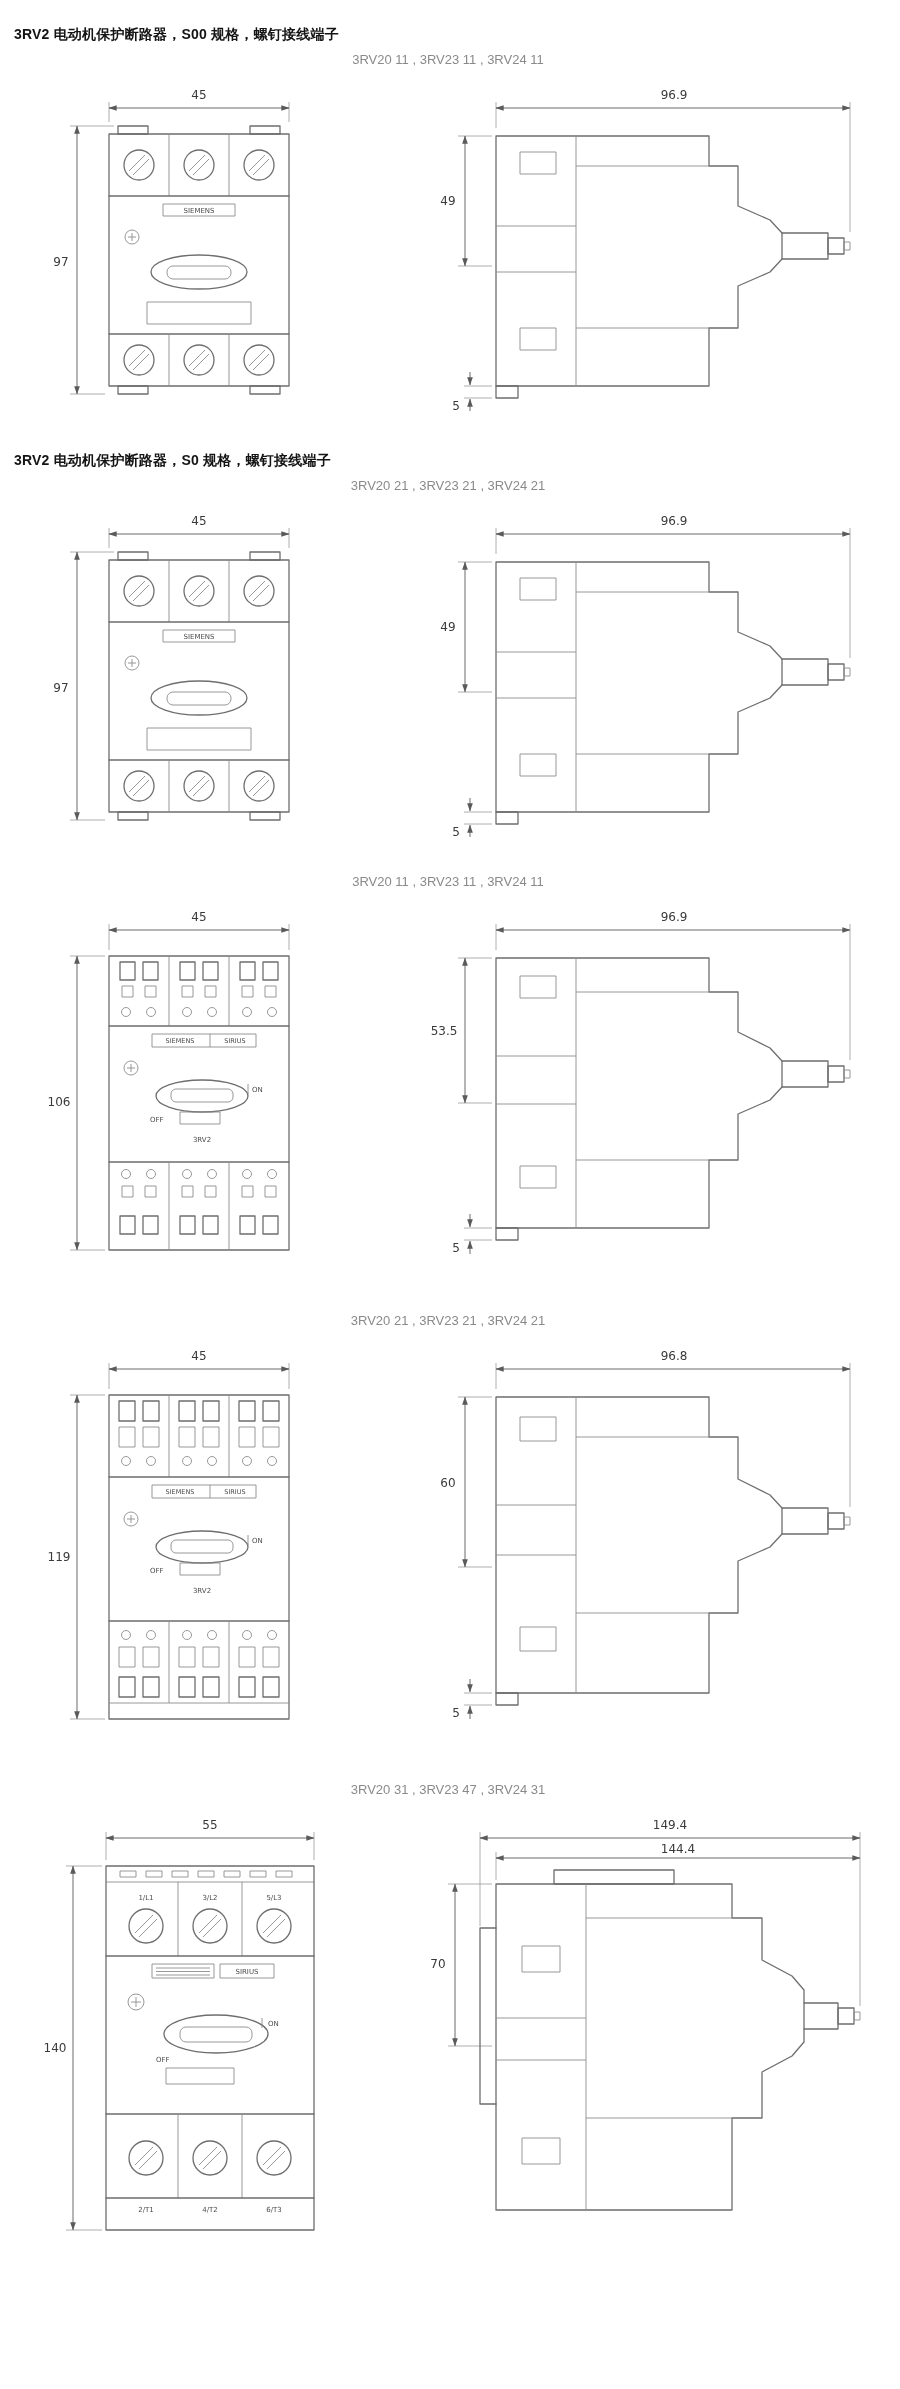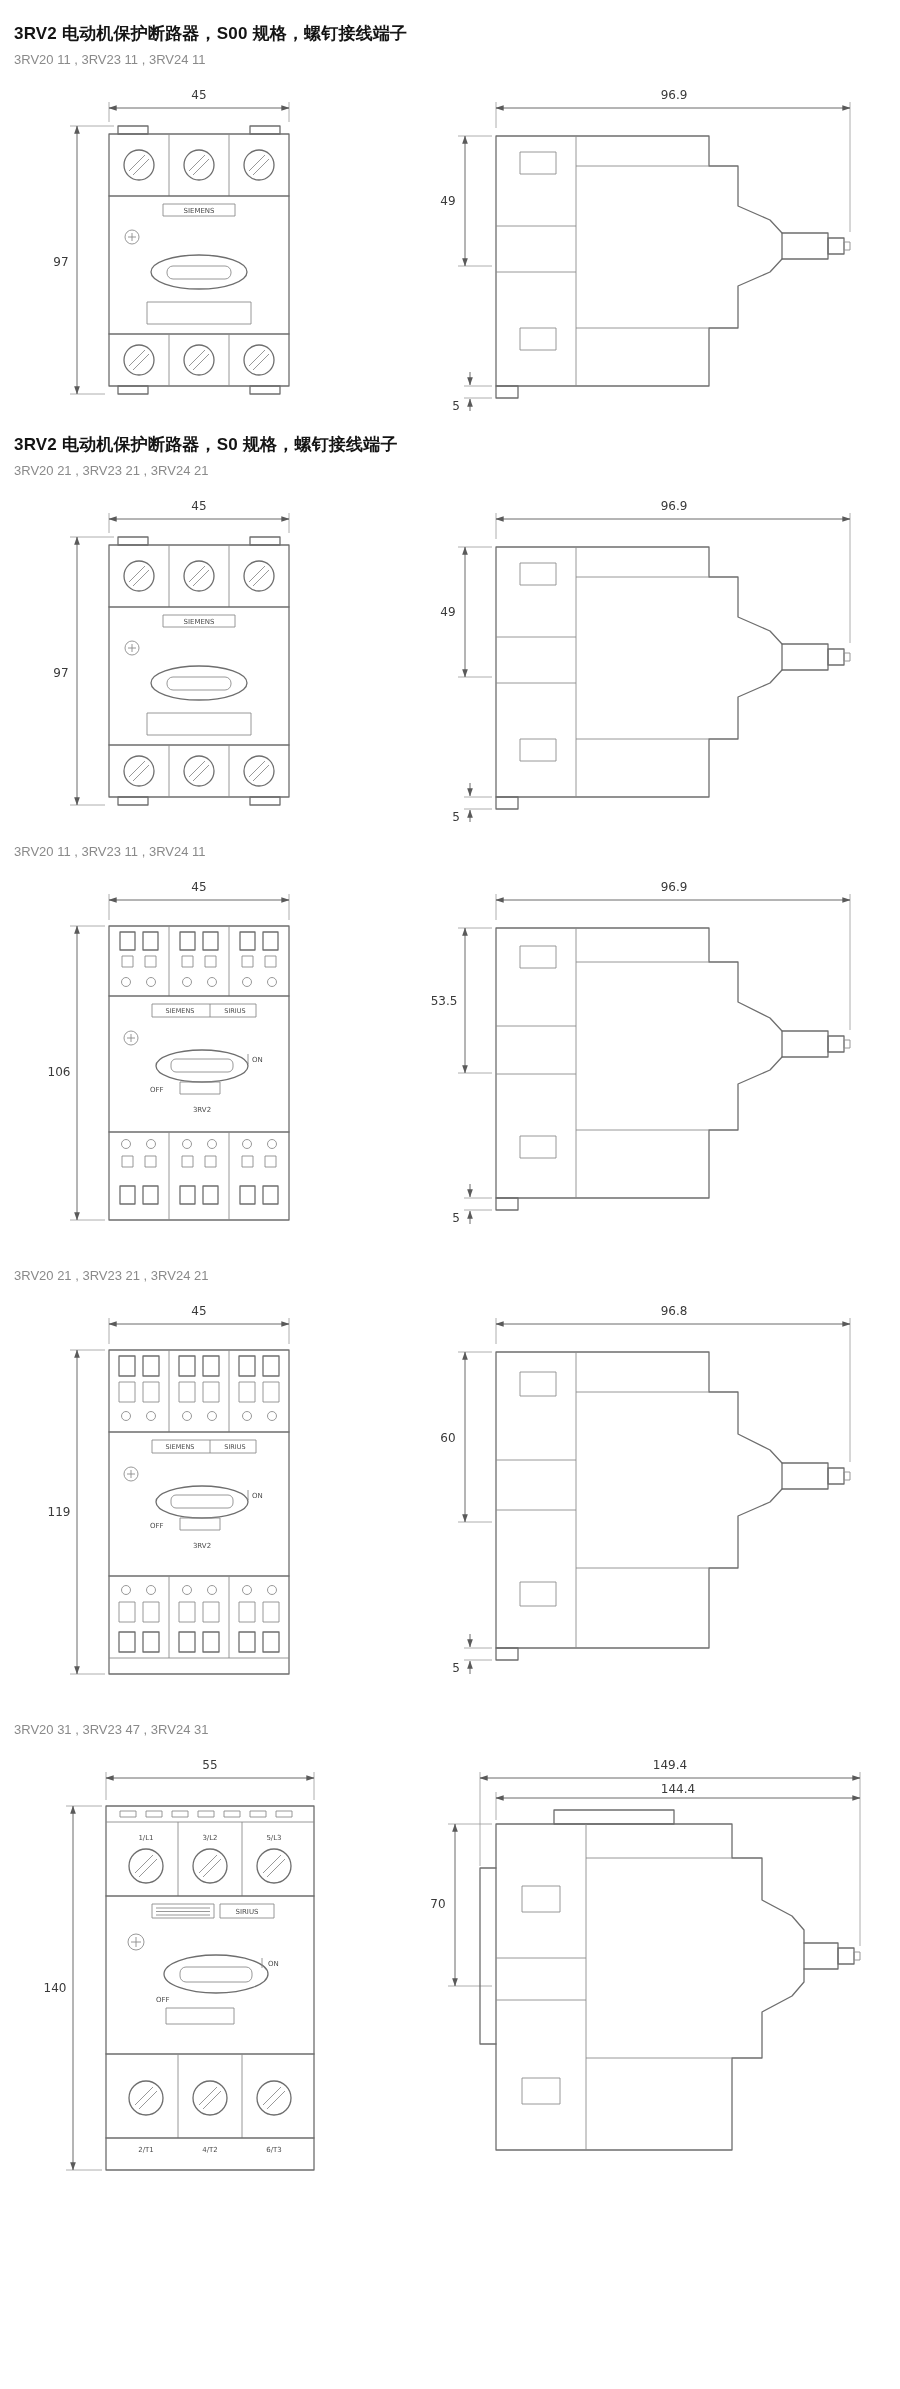--- a/index.html
+++ b/index.html
@@ -1,22 +1,22 @@
 <!DOCTYPE html>
 <html><head>
 <meta charset="utf-8">
 <style>
   * { margin:0; padding:0; box-sizing:border-box; }
   html,body { background:#ffffff; }
   body { width:900px; font-family:"Liberation Sans","DejaVu Sans",sans-serif; color:#1a1a1a; }
   .page { padding:12px 18px 70px 14px; }
-  .section { margin-top:22px; }
+  .section { margin-top:37px; }
   .section:first-child { margin-top:10px; }
-  h2.sec-title { font-size:17px; line-height:24px; font-weight:bold; color:#141414; letter-spacing:.2px; }
-  p.sec-models { margin-top:6px; font-size:13px; line-height:16px; color:#8a8a8a; }
+  h2.sec-title { font-size:14px; line-height:24px; font-weight:bold; color:#141414; letter-spacing:.2px; }
+  p.sec-models { margin-top:6px; font-size:13px; line-height:16px; color:#8a8a8a;text-align:center; }
   svg.drawing { display:block; margin-top:8px; }
   svg text { font-family:"DejaVu Sans","Liberation Sans",sans-serif; }
   .dimtxt { font-size:12px; fill:#3a3a3a; }
   .tiny  { font-size:7px;  fill:#4a4a4a; }
   .tiny6 { font-size:6.5px; fill:#4a4a4a; }
   .ln  { fill:none; stroke:#6e6e6e; stroke-width:1.3; stroke-linejoin:round; stroke-linecap:round; }
   .ln2 { fill:none; stroke:#8d8d8d; stroke-width:0.9; stroke-linejoin:round; }
   .dim { fill:none; stroke:#5a5a5a; stroke-width:0.9; }
   .ext { fill:none; stroke:#9a9a9a; stroke-width:0.8; }
 </style>

